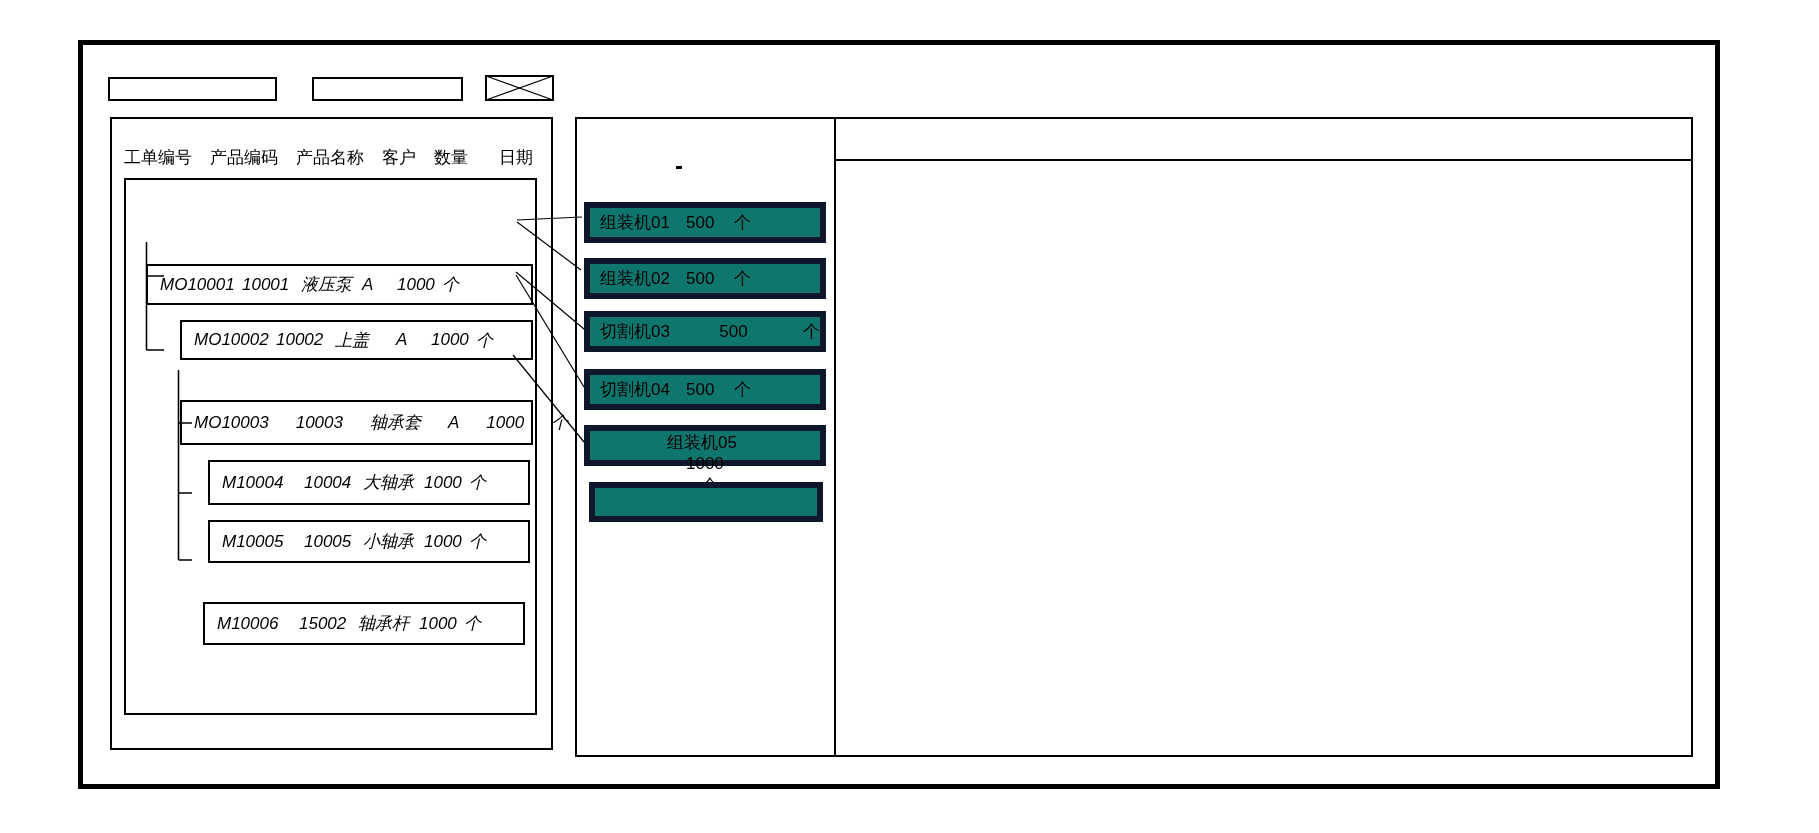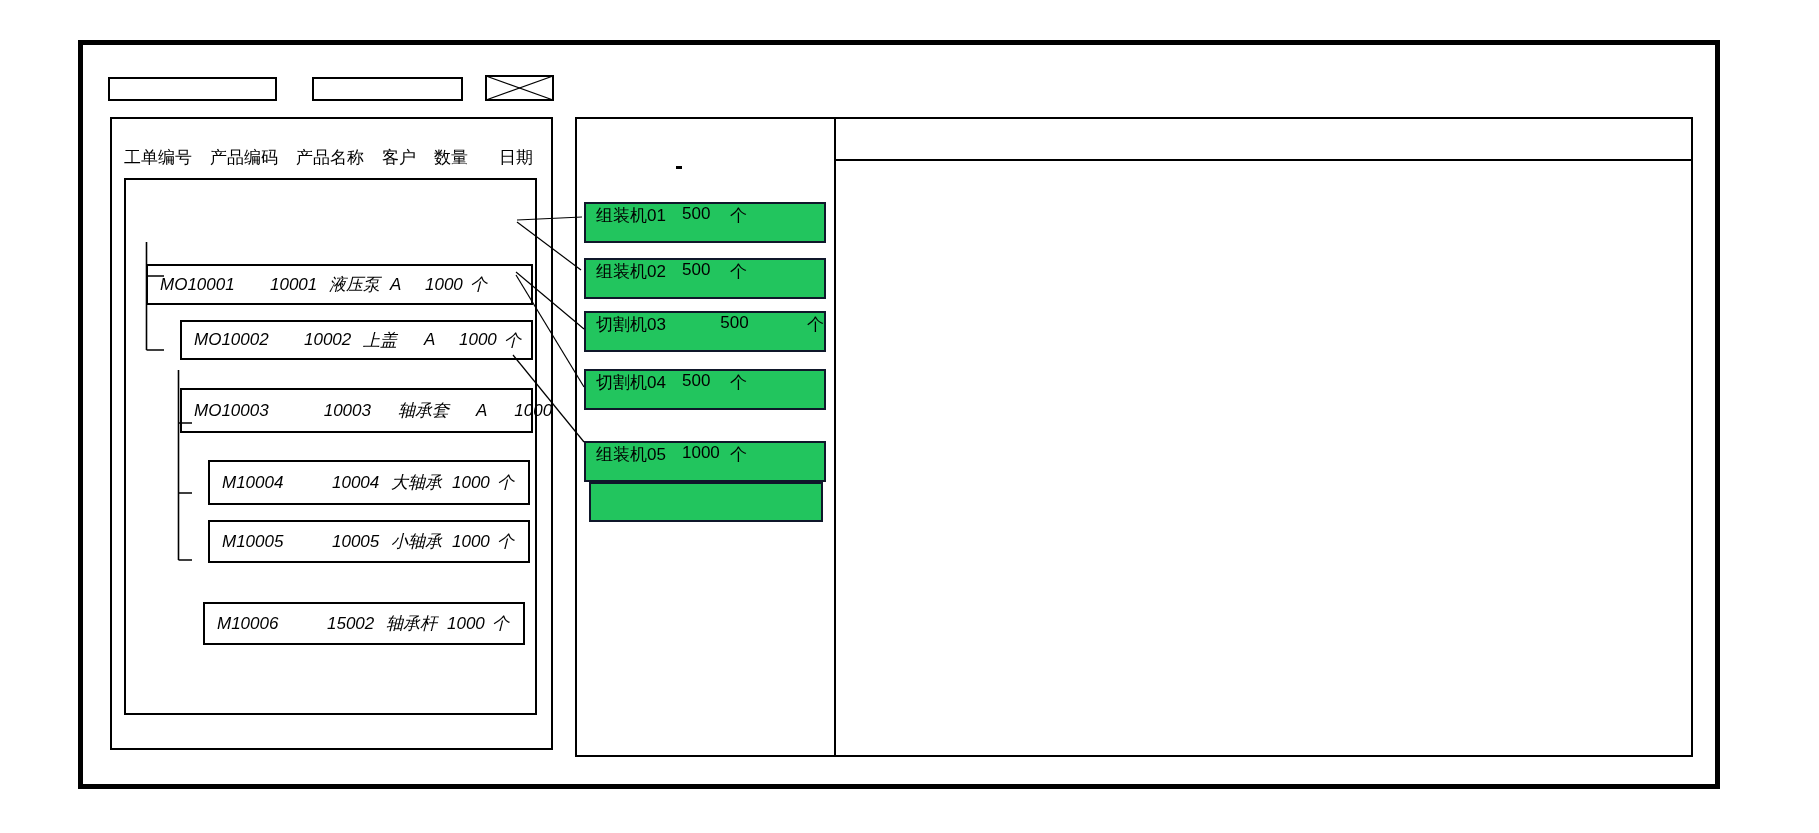--- a/index.html
+++ b/index.html
@@ -65,49 +65,50 @@
     border: 2px solid #000000;
     background: #ffffff;
     display: flex;
     align-items: center;
     padding-left: 12px;
     font-size: 17px;
     white-space: nowrap;
     font-style: italic;
   }
   .wo-box .f-order { display: inline-block; width: 82px; }
-  .wo-box .f-code  { display: inline-block; width: 59px; margin-left: 28px; }
+  .wo-box .f-code  { display: inline-block; width: 59px; }
   .wo-box .f-name  { display: inline-block; width: 61px; }
   .wo-box .f-cust  { display: inline-block; width: 35px; }
   .wo-box .f-cust:empty { display: none; }
   .wo-box .f-qty   { display: inline-block; width: 45px; }
   .wo-b1 { left: 20px; top: 84px;  width: 387px; height: 41px; }
   .wo-b2 { left: 54px; top: 140px; width: 353px; height: 40px; }
-  .wo-b3 { left: 54px; top: 208px; width: 353px; height: 45px; gap: 27px; }
+  .wo-b3 { left: 54px; top: 220px; width: 353px; height: 45px; gap: 27px; }
   .wo-b4 { left: 82px; top: 280px; width: 322px; height: 45px; }
   .wo-b5 { left: 82px; top: 340px; width: 322px; height: 43px; }
   .wo-b6 { left: 77px; top: 422px; width: 322px; height: 43px; }
   .machine-box {
     position: absolute;
     left: 7px;
     width: 242px; height: 41px;
-    border: 2px solid #0f172a;
-    background: #22c55e;
+    border: 6px solid #0f172a;
+    background: #0f766e;
     display: flex;
+    align-items: center;
     padding-left: 10px;
     font-size: 17px;
     white-space: nowrap;
   }
   .machine-box .m-name { display: inline-block; width: 86px; }
   .machine-box .m-qty  { display: inline-block; width: 48px; }
   .mc-1 { top: 83px; }
   .mc-2 { top: 139px; }
   .mc-3 { top: 192px; gap: 39px; }
   .mc-4 { top: 250px; }
-  .mc-5 { top: 322px; }
+  .mc-5 { top: 306px; flex-direction: column; }
   .mc-empty { top: 363px; left: 12px; width: 234px; height: 40px; }
   .dot-placeholder {
     position: absolute;
     left: 99px; top: 47px;
     width: 6px; height: 3px;
     background: #000000;
   }
   .detail-divider {
     position: absolute;
     left: 0px; top: 40px;

